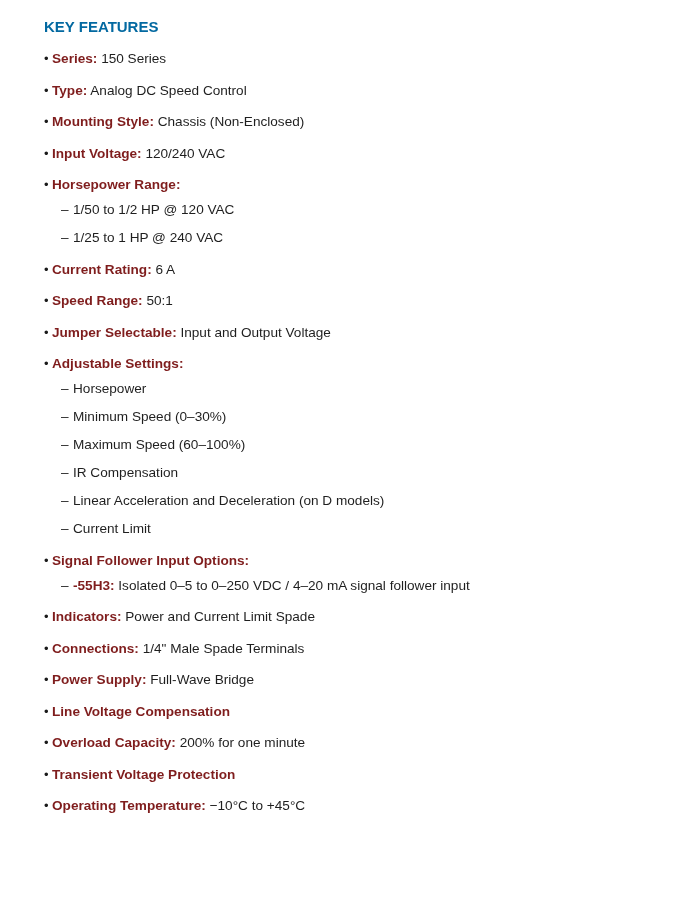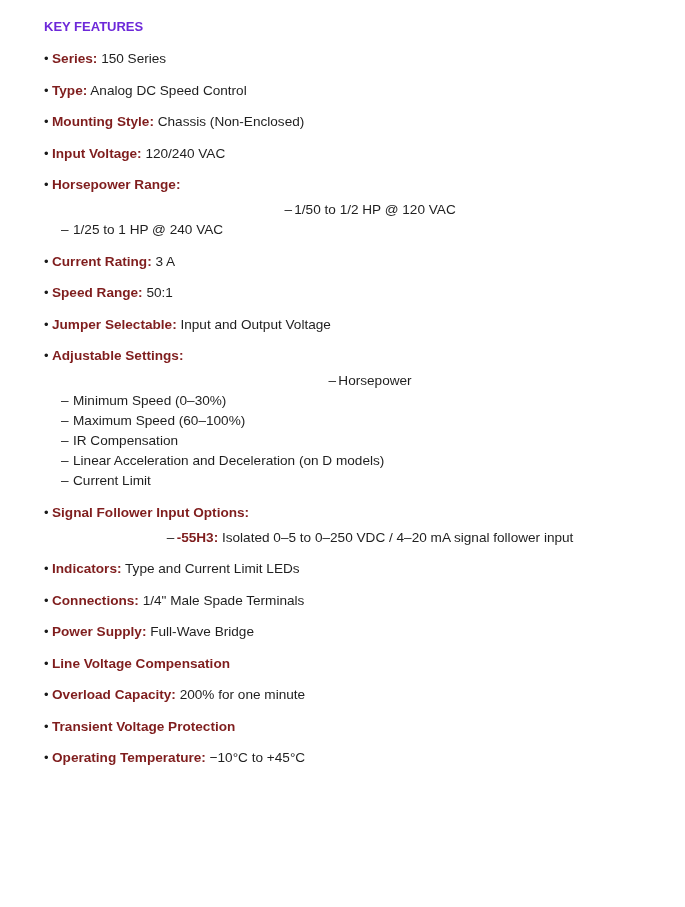--- a/index.html
+++ b/index.html
@@ -13,25 +13,25 @@
     background: #ffffff;
     color: #1a1a1a;
     font-family: "Liberation Sans", sans-serif;
     font-size: 13.6px;
     line-height: 20px;
   }
   .content {
     padding: 17px 8px 0 44px;
   }
   .heading {
-    font-size: 13px;
+    font-size: 15px;
     font-weight: 700;
     line-height: 20px;
     margin: 0 0 12px 0;
-    color: #6d28d9;
+    color: #0369a1;
   }
   ul.features {
     list-style: none;
     margin: 0;
     padding: 0;
   }
   li.item {
     margin-top: 11.5px;
     white-space: nowrap;
     line-height: 20px;
@@ -49,62 +49,61 @@
     font-weight: 400;
     color: #1f1f1f;
   }
   ul.sub-list {
     list-style: none;
     margin: 5px 0 0 0;
     padding: 0;
     white-space: nowrap;
   }
   li.sub-item {
-    margin-top: 0;
+    margin-top: 8px;
     padding-left: 17px;
     line-height: 20px;
   }
   li.sub-item:first-child {
     margin-top: 0;
-    text-align: center;
   }
   span.dash {
     display: inline-block;
     width: 12px;
   }
 </style>
 </head>
 <body>
 
 <div class="content">
   <h2 class="heading">KEY FEATURES</h2>
   <ul class="features">
       <li class="item"><span class="bullet">•</span><span class="label">Series:</span> <span class="value">150 Series</span></li>
       <li class="item"><span class="bullet">•</span><span class="label">Type:</span> <span class="value">Analog DC Speed Control</span></li>
       <li class="item"><span class="bullet">•</span><span class="label">Mounting Style:</span> <span class="value">Chassis (Non-Enclosed)</span></li>
       <li class="item"><span class="bullet">•</span><span class="label">Input Voltage:</span> <span class="value">120/240 VAC</span></li>
       <li class="item"><span class="bullet">•</span><span class="label">Horsepower Range:</span><ul class="sub-list">
           <li class="sub-item"><span class="dash">–</span><span class="value">1/50 to 1/2 HP @ 120 VAC</span></li>
           <li class="sub-item"><span class="dash">–</span><span class="value">1/25 to 1 HP @ 240 VAC</span></li>
         </ul></li>
-      <li class="item"><span class="bullet">•</span><span class="label">Current Rating:</span> <span class="value">3 A</span></li>
+      <li class="item"><span class="bullet">•</span><span class="label">Current Rating:</span> <span class="value">6 A</span></li>
       <li class="item"><span class="bullet">•</span><span class="label">Speed Range:</span> <span class="value">50:1</span></li>
       <li class="item"><span class="bullet">•</span><span class="label">Jumper Selectable:</span> <span class="value">Input and Output Voltage</span></li>
       <li class="item"><span class="bullet">•</span><span class="label">Adjustable Settings:</span><ul class="sub-list">
           <li class="sub-item"><span class="dash">–</span><span class="value">Horsepower</span></li>
           <li class="sub-item"><span class="dash">–</span><span class="value">Minimum Speed (0–30%)</span></li>
           <li class="sub-item"><span class="dash">–</span><span class="value">Maximum Speed (60–100%)</span></li>
           <li class="sub-item"><span class="dash">–</span><span class="value">IR Compensation</span></li>
           <li class="sub-item"><span class="dash">–</span><span class="value">Linear Acceleration and Deceleration (on D models)</span></li>
           <li class="sub-item"><span class="dash">–</span><span class="value">Current Limit</span></li>
         </ul></li>
       <li class="item"><span class="bullet">•</span><span class="label">Signal Follower Input Options:</span><ul class="sub-list">
           <li class="sub-item"><span class="dash">–</span><span class="label">-55H3:</span> <span class="value">Isolated 0–5 to 0–250 VDC / 4–20 mA signal follower input</span></li>
         </ul></li>
-      <li class="item"><span class="bullet">•</span><span class="label">Indicators:</span> <span class="value">Type and Current Limit LEDs</span></li>
+      <li class="item"><span class="bullet">•</span><span class="label">Indicators:</span> <span class="value">Power and Current Limit Spade</span></li>
       <li class="item"><span class="bullet">•</span><span class="label">Connections:</span> <span class="value">1/4" Male Spade Terminals</span></li>
       <li class="item"><span class="bullet">•</span><span class="label">Power Supply:</span> <span class="value">Full-Wave Bridge</span></li>
       <li class="item"><span class="bullet">•</span><span class="label">Line Voltage Compensation</span></li>
       <li class="item"><span class="bullet">•</span><span class="label">Overload Capacity:</span> <span class="value">200% for one minute</span></li>
       <li class="item"><span class="bullet">•</span><span class="label">Transient Voltage Protection</span></li>
       <li class="item"><span class="bullet">•</span><span class="label">Operating Temperature:</span> <span class="value">−10°C to +45°C</span></li>
     </ul>
 </div>
 
 </body></html>

